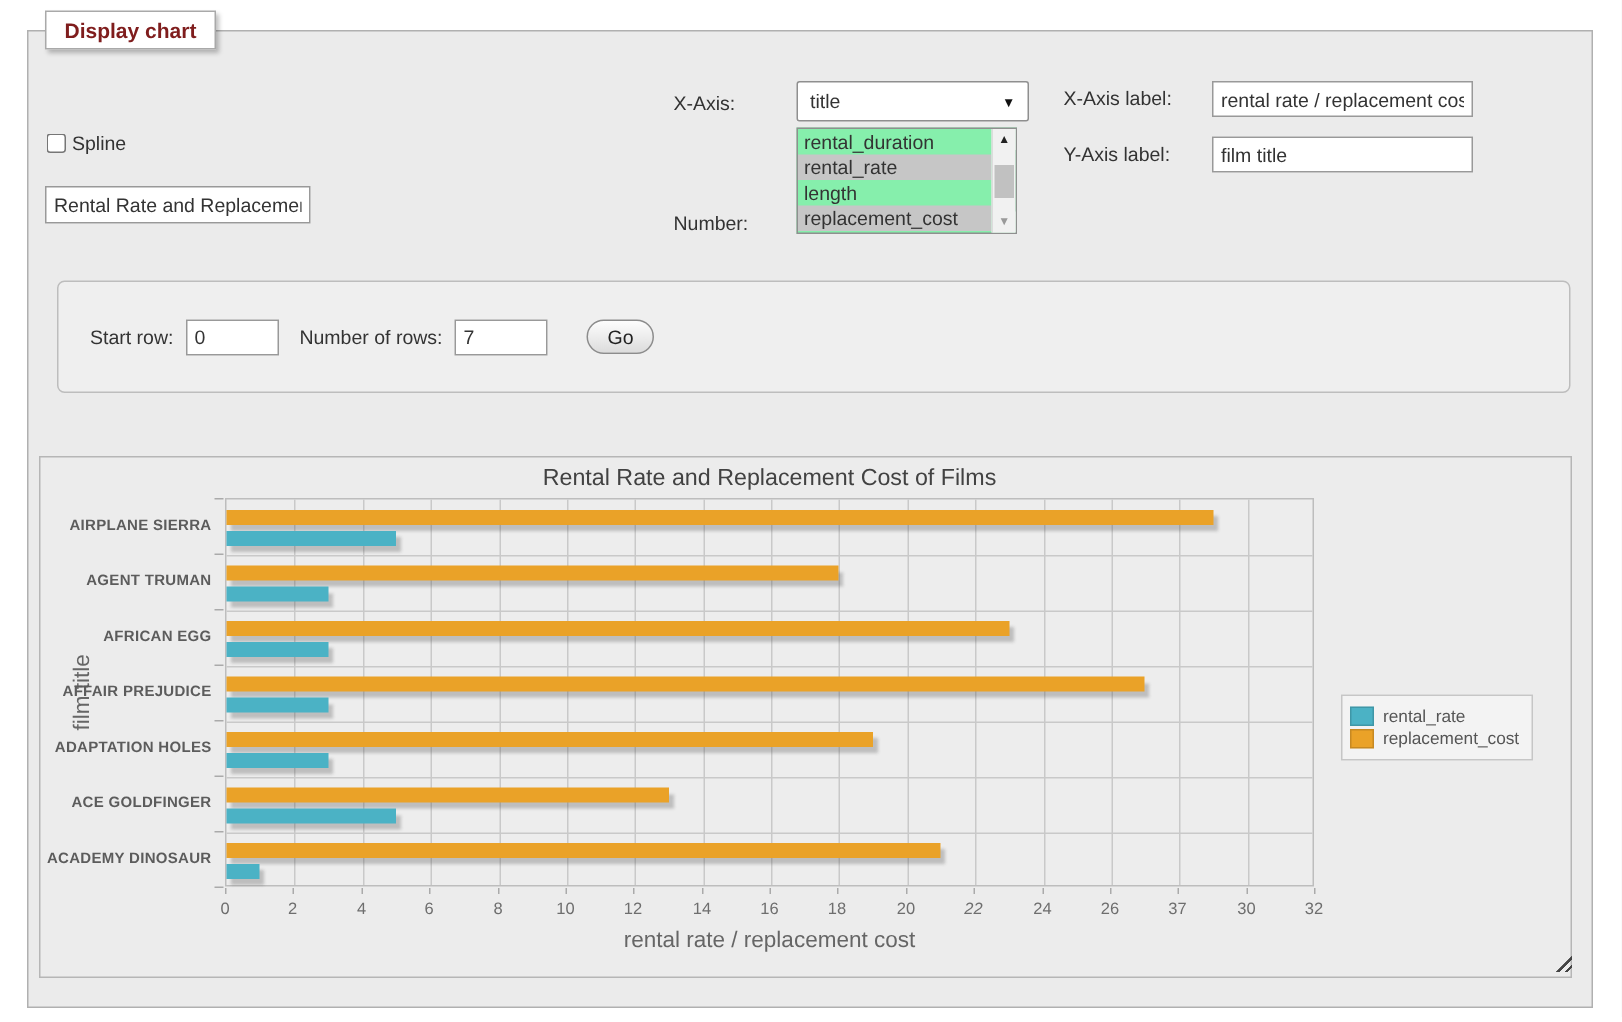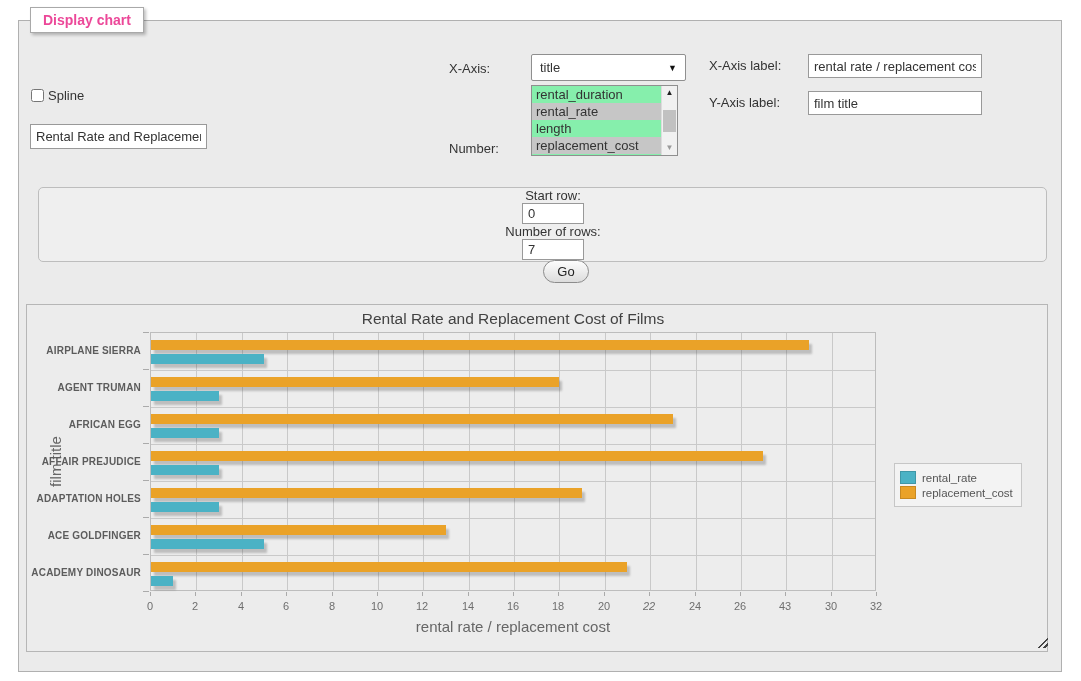--- a/index.html
+++ b/index.html
@@ -1,19 +1,19 @@
 <!DOCTYPE html>
 <html><head>
 <meta charset="utf-8">
 <style>
   * { box-sizing: border-box; margin: 0; padding: 0; }
   html,body { width:1081px; height:681px; background:#fff; font-family:"Liberation Sans",sans-serif; font-size:13px; color:#333; overflow:hidden; }
 
   .panel { position:absolute; left:18px; top:20px; width:1044px; height:652px; background:#ebebeb; border:1px solid #b0b0b0; }
-  .panel-legend { position:absolute; left:11px; top:-14px; background:#fff; border:1px solid #a9a9a9; padding:4px 12px; font-weight:bold; color:#ec4899; font-size:14px; box-shadow:2px 2px 3px rgba(0,0,0,0.25); }
+  .panel-legend { position:absolute; left:11px; top:-14px; background:#fff; border:1px solid #a9a9a9; padding:4px 12px; font-weight:bold; color:#7f1d1d; font-size:14px; box-shadow:2px 2px 3px rgba(0,0,0,0.25); }
 
   .ctl { position:absolute; }
   .lbl { color:#333; }
   .rlabel { display:inline-block; }
   .radios label { margin-right:10px; }
   .radios input, .chk input { vertical-align:-2px; margin-right:4px; }
 
   input[type=text] { border:1px solid #999; background:#fff; font-family:"Liberation Sans",sans-serif; font-size:13px; color:#333; padding:2px 5px; }
 
   .fake-select { position:absolute; width:155px; height:27px; background:#fff; border:1px solid #8f8f8f; border-radius:2px; display:flex; align-items:center; padding:0 8px; cursor:default; }
@@ -22,21 +22,21 @@
   .listbox { position:absolute; width:147px; height:71px; background:#86efac; border:1px solid #8f8f8f; display:flex; }
   .listbox .opts { flex:1; overflow:hidden; }
   .listbox .opt { height:17px; line-height:17px; padding-left:4px; white-space:nowrap; }
   .listbox .opt.sel { background:#c6c6c6; }
   .listbox .sbar { width:16px; background:#f1f1f1; border-left:1px solid #dcdcdc; display:flex; flex-direction:column; font-size:8px; text-align:center; }
   .sbar .up { height:14px; line-height:14px; color:#222; background:#f1f1f1; }
   .sbar .dn { height:14px; line-height:14px; color:#9a9a9a; background:#f1f1f1; margin-top:auto; }
   .sbar .track { position:relative; flex:1; }
   .sbar .thumb { position:absolute; left:1px; right:1px; top:10px; height:22px; background:#c1c1c1; }
 
-  .rowbox { position:absolute; left:19px; top:166px; width:1009px; height:75px; background:#efefef; border:1px solid #bdbdbd; border-radius:5px; display:flex; align-items:center; padding-left:21px;flex-direction:column; }
+  .rowbox { position:absolute; left:19px; top:166px; width:1009px; height:75px; background:#efefef; border:1px solid #bdbdbd; border-radius:5px; display:flex; align-items:center; padding-left:21px; }
   .rowbox .gap-s { width:8px; } .rowbox .gap-m { width:14px; }
   .go-btn { margin-left:26px; border:1px solid #8c8c8c; border-radius:12px; background:linear-gradient(#fdfdfd,#dcdcdc); padding:3px 13px; font-size:13px; color:#222; cursor:pointer; font-family:"Liberation Sans",sans-serif; }
 
   .chartbox { position:absolute; left:7px; top:283px; width:1022px; height:348px; background:#ececec; border:1px solid #b6b6b6; }
   .chart-title { position:absolute; text-align:center; font-size:15.5px; color:#424242; }
   .plot { position:absolute; background:#ededed; border:1px solid #bdbdbd; }
   .vgrid { position:absolute; top:0; bottom:0; width:1px; background:#c9c9c9; }
   .hgrid { position:absolute; left:0; right:0; height:1px; background:#c9c9c9; }
   .ytick { position:absolute; width:6px; height:1px; background:#aaa; }
   .xtickmark { position:absolute; width:1px; height:4px; background:#aaa; }
@@ -175,21 +175,21 @@
         <div class="xtick-label" style="left: 511px; top: 295px;">18</div>
         <div class="xtickmark" style="left: 577px; top: 287px;"></div>
         <div class="xtick-label" style="left: 557px; top: 295px;">20</div>
         <div class="xtickmark" style="left: 622px; top: 287px;"></div>
         <div class="xtick-label" style="left: 602px; top: 295px; font-style: italic;">22</div>
         <div class="xtickmark" style="left: 668px; top: 287px;"></div>
         <div class="xtick-label" style="left: 648px; top: 295px;">24</div>
         <div class="xtickmark" style="left: 713px; top: 287px;"></div>
         <div class="xtick-label" style="left: 693px; top: 295px;">26</div>
         <div class="xtickmark" style="left: 758px; top: 287px;"></div>
-        <div class="xtick-label" style="left: 738px; top: 295px;">43</div>
+        <div class="xtick-label" style="left: 738px; top: 295px;">37</div>
         <div class="xtickmark" style="left: 804px; top: 287px;"></div>
         <div class="xtick-label" style="left: 784px; top: 295px;">30</div>
         <div class="xtickmark" style="left: 849px; top: 287px;"></div>
         <div class="xtick-label" style="left: 829px; top: 295px;">32</div>
       </div>
     <div class="xaxis-title" id="xaxis-title" style="left: 123px; width: 726px; top: 313px;">rental rate / replacement cost</div>
     <div class="legend" id="chart-legend" style="left: 867px; top: 158px;">
         <div class="legend-row">
           <div class="legend-swatch" style="background: rgb(75, 178, 197);"></div>
           <span class="legend-label">rental_rate</span>

